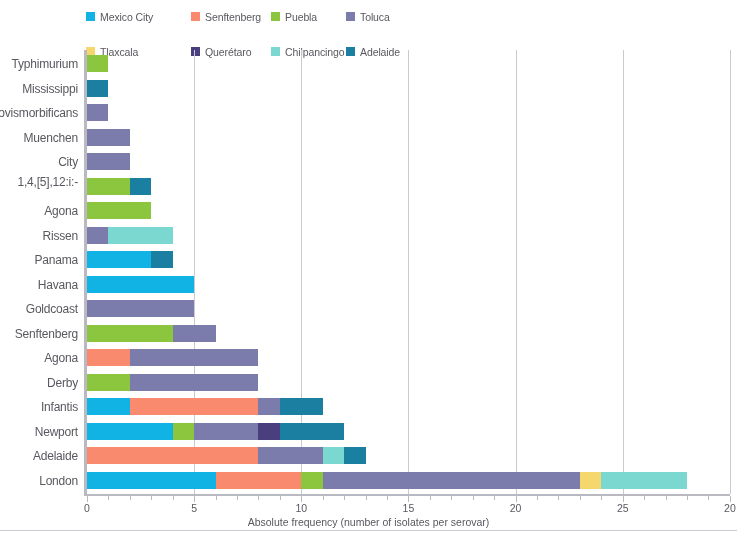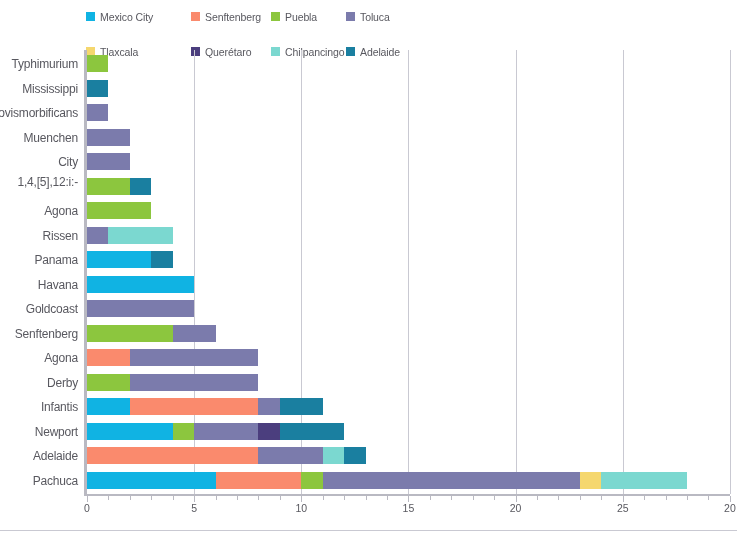--- a/index.html
+++ b/index.html
@@ -181,21 +181,21 @@
         <div class="y-label" style="top: 178.5px;">Rissen</div>
         <div class="y-label" style="top: 203px;">Panama</div>
         <div class="y-label" style="top: 227.5px;">Havana</div>
         <div class="y-label" style="top: 252px;">Goldcoast</div>
         <div class="y-label" style="top: 276.5px;">Senftenberg</div>
         <div class="y-label" style="top: 301px;">Agona</div>
         <div class="y-label" style="top: 325.5px;">Derby</div>
         <div class="y-label" style="top: 350px;">Infantis</div>
         <div class="y-label" style="top: 374.5px;">Newport</div>
         <div class="y-label" style="top: 399px;">Adelaide</div>
-        <div class="y-label" style="top: 423.5px;">Pachuca</div>
+        <div class="y-label" style="top: 423.5px;">London</div>
       </div>
     <div class="plot-area">
       <div class="axis-v"></div>
     <div class="gridline" style="left: 110.15px;"></div>
         <div class="gridline" style="left: 217.3px;"></div>
         <div class="gridline" style="left: 324.45px;"></div>
         <div class="gridline" style="left: 431.6px;"></div>
         <div class="gridline" style="left: 538.75px;"></div>
         <div class="gridline" style="left: 645.9px;"></div>
         <div class="bar-row" style="top: 5px; height: 17px;">
@@ -310,15 +310,16 @@
       <div class="tick" style="left: 517.32px;"></div>
       <div class="tick tick-major" style="left: 538.75px;"></div>
       <div class="tick-label" style="left: 538.75px;">25</div>
       <div class="tick" style="left: 560.18px;"></div>
       <div class="tick" style="left: 581.61px;"></div>
       <div class="tick" style="left: 603.04px;"></div>
       <div class="tick" style="left: 624.47px;"></div>
       <div class="tick tick-major" style="left: 645.9px;"></div>
       <div class="tick-label" style="left: 645.9px;">20</div>
     </div>
+  <div class="x-title">Absolute frequency (number of isolates per serovar)</div>
 
   <div class="footer-rule"></div>
 </div>
 
 </body></html>

